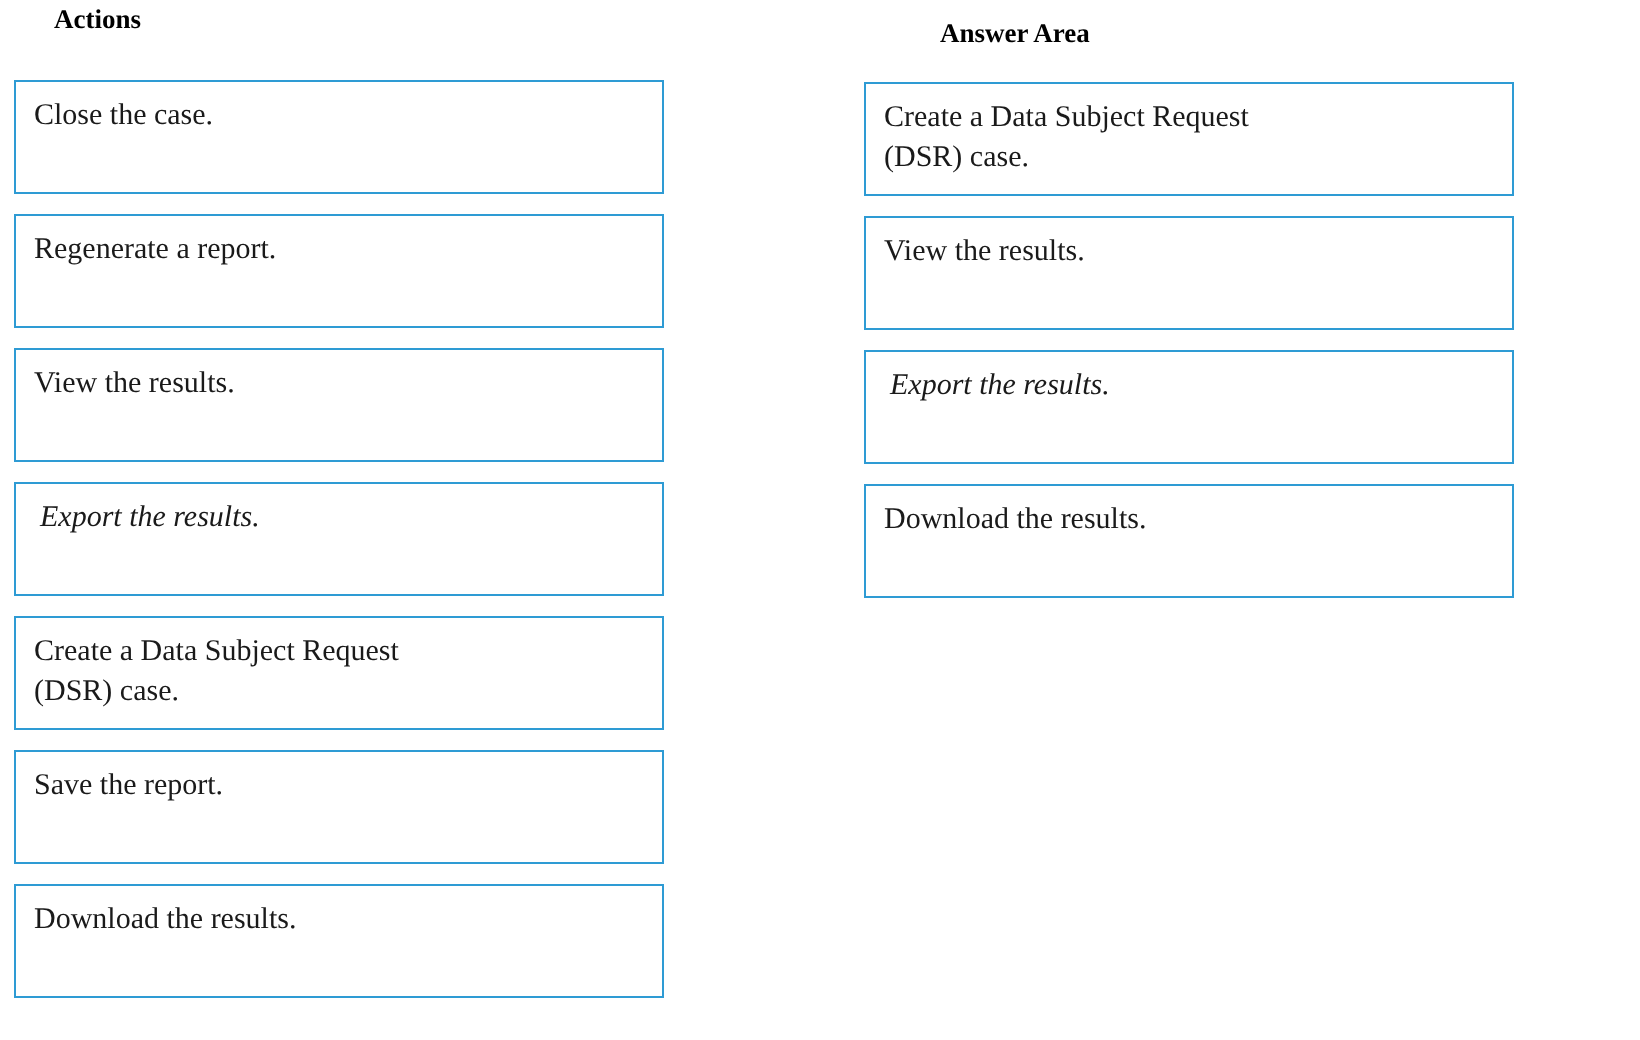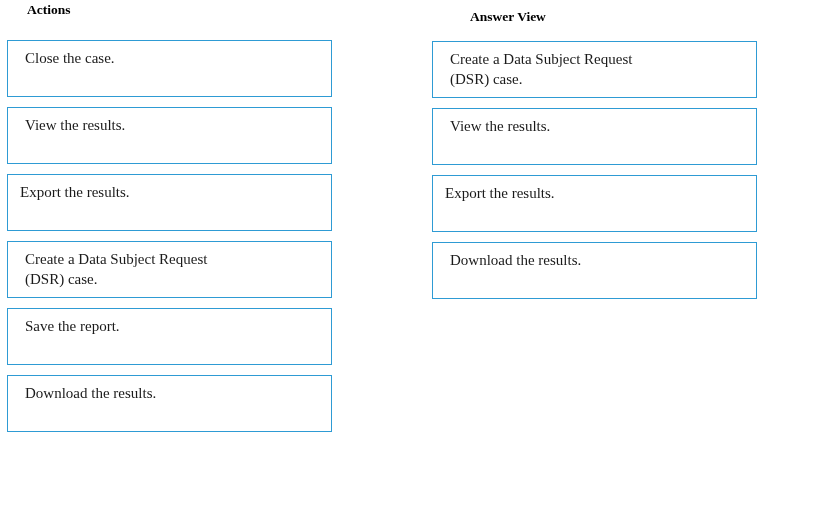--- a/index.html
+++ b/index.html
@@ -48,45 +48,48 @@
   #actions-column .tile-list { top: 40px; }
   #answer-column  .tile-list { top: 41px; left: 12px; }
 
   .tile {
     box-sizing: border-box;
     border: 1px solid #2e9bd4;
     background: #ffffff;
     width: 325px;
     height: 57px;
     margin-bottom: 10px;
-    padding: 7px 6px 0 17px;
+    padding: 7px 6px 0 9px;
     font-size: 15px;
     line-height: 20px;
     color: #1a1a1a;
     overflow: hidden;
   }
   .tile:last-child { margin-bottom: 8px; }
 
   
-  .tile.indented { padding-left: 12px; }
+  .tile.indented { padding-left: 12px; font-style: italic; }
 
   .tile-text {
     display: block;
     white-space: pre-line;
   }
 </style>
 </head>
 <body>
 
 <div class="column" id="actions-column">
   <div class="column-header">Actions</div>
 
   <div class="tile-list">
     <div class="tile">
       <span class="tile-text">Close the case.</span>
+    </div>
+    <div class="tile">
+      <span class="tile-text">Regenerate a report.</span>
     </div>
     <div class="tile">
       <span class="tile-text">View the results.</span>
     </div>
     <div class="tile indented">
       <span class="tile-text">Export the results.</span>
     </div>
     <div class="tile">
       <span class="tile-text">Create a Data Subject Request
 (DSR) case.</span>
@@ -94,21 +97,21 @@
     <div class="tile">
       <span class="tile-text">Save the report.</span>
     </div>
     <div class="tile">
       <span class="tile-text">Download the results.</span>
     </div>
   </div>
 </div>
 
 <div class="column" id="answer-column">
-  <div class="column-header">Answer View</div>
+  <div class="column-header">Answer Area</div>
 
   <div class="tile-list">
     <div class="tile">
       <span class="tile-text">Create a Data Subject Request
 (DSR) case.</span>
     </div>
     <div class="tile">
       <span class="tile-text">View the results.</span>
     </div>
     <div class="tile indented">

